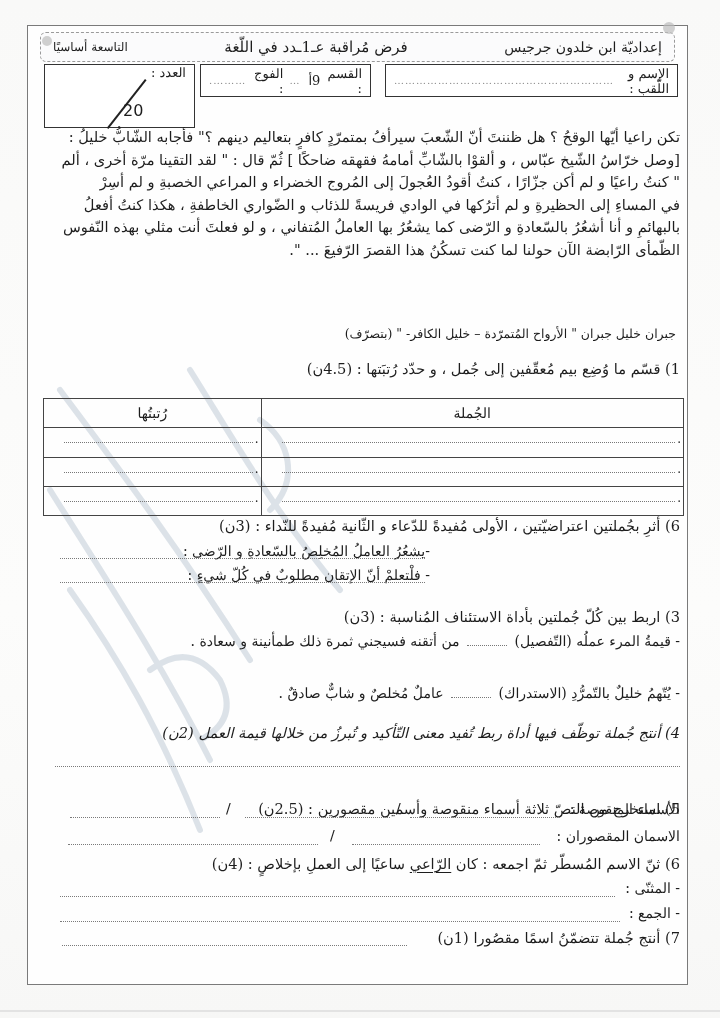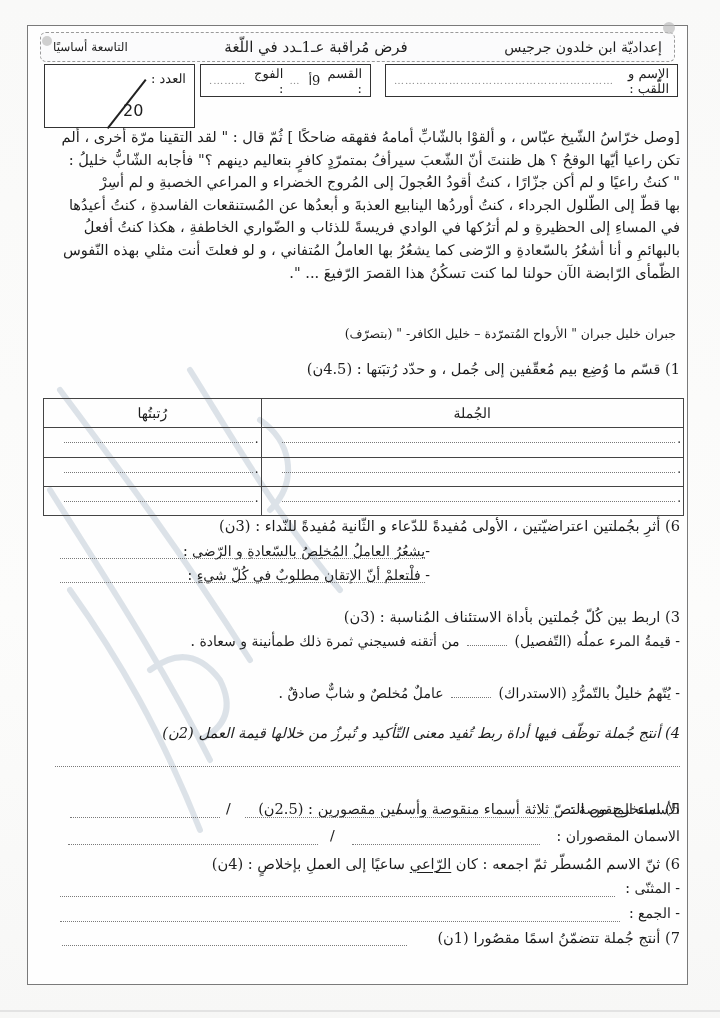--- a/index.html
+++ b/index.html
@@ -41,21 +41,21 @@
       background: #bcbcbc; opacity: 0.7;
     }
     .box {
       position: absolute; border: 1.5px solid #333; background: #fff;
       direction: rtl; font-size: 13px; display: flex; align-items: center;
       padding: 0 8px; font-family: "DejaVu Serif", serif;
     }
     .box .dots { color: #888; letter-spacing: 1px; margin-right: 4px; font-size: 10px; }
     .name-box { left: 385px; top: 64px; width: 293px; height: 33px; }
     .class-box { left: 200px; top: 64px; width: 171px; height: 33px; }
-    .score-box { left: 44px; top: 64px; width: 151px; height: 64px; align-items: flex-start; padding-top: 6px; text-align: center; }
+    .score-box { left: 44px; top: 64px; width: 151px; height: 64px; align-items: flex-start; padding-top: 0; text-align: center; }
     .score-slash {
       position: absolute; left: 45px; top: 10px; width: 2px; height: 58px;
       background: #222; transform: rotate(45deg); transform-origin: top left;
     }
     .score-slash { left: 100px; top: 14px; transform: rotate(38deg); height: 62px; }
     .score-total { position: absolute; left: 78px; top: 36px; font-size: 16px; font-family: "DejaVu Sans", sans-serif; direction: ltr; }
     .passage {
       position: absolute; left: 40px; top: 126px; width: 640px;
       direction: rtl; text-align: justify; text-align-last: right;
       font-family: "DejaVu Serif", "Liberation Serif", serif;
@@ -132,24 +132,23 @@
     <span class="dots">……….</span>
   </div>
 
   <div class="box score-box">
     <span>العدد :</span>
     <div class="score-slash"></div>
     <span class="score-total">20</span>
   </div>
 
   <div class="passage">
+    <p>تكن راعيا أيّها الوقحُ ؟ هل ظننتَ أنّ الشّعبَ سيرأفُ بمتمرّدٍ كافرٍ بتعاليم دينهم ؟" فأجابه الشّابُّ خليلُ :</p>
     <p>[وصل خرّاسُ الشّيخ عبّاس ، و ألقوْا بالشّابِّ أمامهُ فقهقه ضاحكًا ] ثُمّ قال : " لقد التقينا مرّة أخرى ، ألم</p>
-    <p>تكن راعيا أيّها الوقحُ ؟ هل ظننتَ أنّ الشّعبَ سيرأفُ بمتمرّدٍ كافرٍ بتعاليم دينهم ؟" فأجابه الشّابُّ خليلُ :</p>
     <p>" كنتُ راعيًا و لم أكن جزّارًا ، كنتُ أقودُ العُجولَ إلى المُروج الخضراء و المراعي الخصبةِ و لم أسِرْ</p>
-    <p>بها قطّ إلى الطّلول الجرداء ، كنتُ أوردُها الينابيع العذبةَ و أبعدُها عن المُستنقعات الفاسدةِ ، كنتُ أعيدُها</p>
     <p>في المساءِ إلى الحظيرةِ و لم أترُكها في الوادي فريسةً للذئاب و الضّواري الخاطفةِ ، هكذا كنتُ أفعلُ</p>
     <p>بالبهائمِ و أنا أشعُرُ بالسّعادةِ و الرّضى كما يشعُرُ بها العاملُ المُتفاني ، و لو فعلتَ أنت مثلي بهذه النّفوس</p>
     <p>الظّمأى الرّابضة الآن حولنا لما كنت تسكُنُ هذا القصرَ الرّفيعَ ... ".</p>
   </div>
   <div class="source">جبران خليل جبران " الأرواح المُتمرّدة – خليل الكافر- " (بتصرّف)</div>
 
   <div class="q" style="top:360px;">1) قسّم ما وُضِع بيم مُعقّفين إلى جُمل ، و حدّد رُتبَتها : (4.5ن)</div>
   <table class="q1">
     <tbody>
         <tr>

